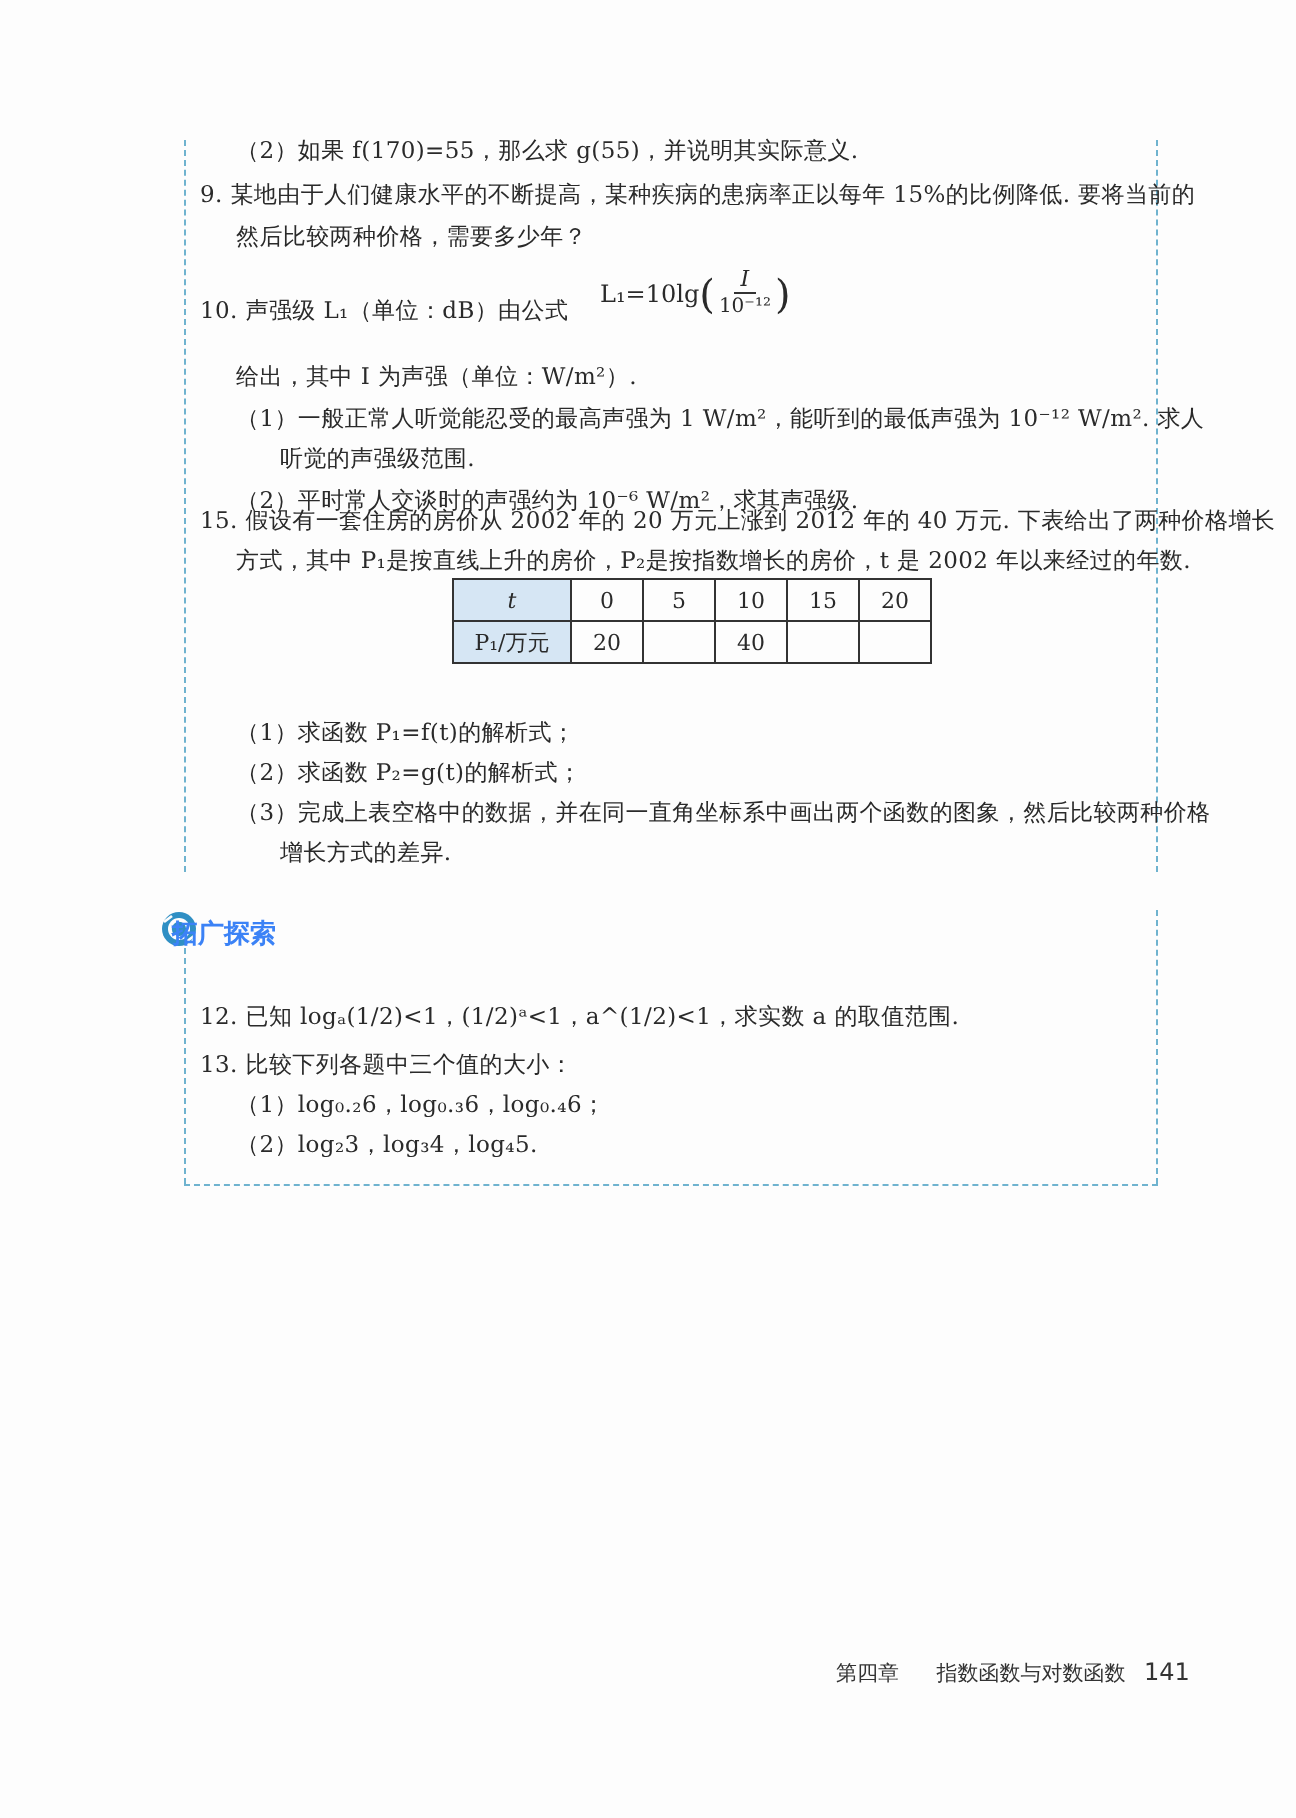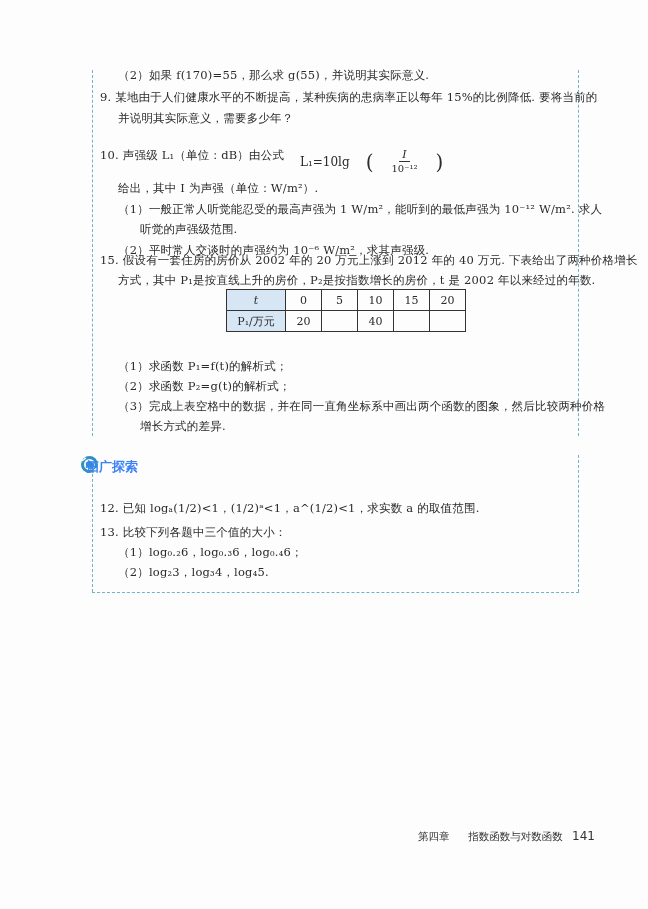--- a/index.html
+++ b/index.html
@@ -45,24 +45,24 @@
 
 <div class="vline" style="left:92px; top:70px; height:366px;"></div>
 <div class="vline" style="left:578px; top:70px; height:366px;"></div>
 
 <div class="vline" style="left:92px; top:474px; height:118px;"></div>
 <div class="vline" style="left:578px; top:455px; height:137px;"></div>
 <div class="hline" style="left:92px; top:592px; width:487px;"></div>
 
 <div class="line" style="left:118px; top:66px;">（2）如果 f(170)=55，那么求 g(55)，并说明其实际意义.</div>
 <div class="line" style="left:100px; top:88px;">9. 某地由于人们健康水平的不断提高，某种疾病的患病率正以每年 15%的比例降低. 要将当前的</div>
-<div class="line" style="left:118px; top:109px;">并说明其实际意义，需要多少年？</div>
+<div class="line" style="left:118px; top:109px;">然后比较两种价格，需要多少年？</div>
 <div class="line" style="left:100px; top:130px;margin-top:16px;">10. 声强级 L₁（单位：dB）由公式</div>
 
-<div class="formula" style="left:300px; top:148px;gap:16px;">
+<div class="formula" style="left:300px; top:133px;">
   <span>L₁=10lg</span>
   <span class="paren">(</span>
   <span class="frac">
     <span class="num">I</span>
     <span class="den">10⁻¹²</span>
   </span>
   <span class="paren">)</span>
 </div>
 
 <div class="line" style="left:118px; top:179px;">给出，其中 I 为声强（单位：W/m²）.</div>

